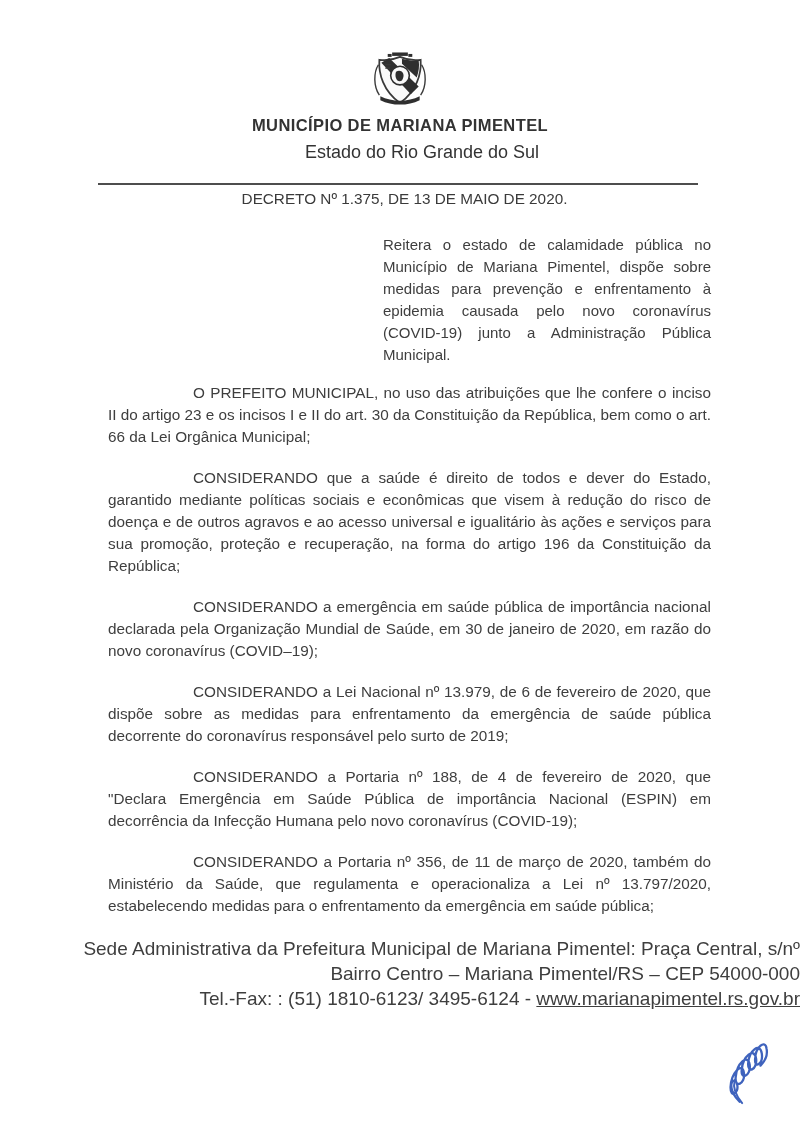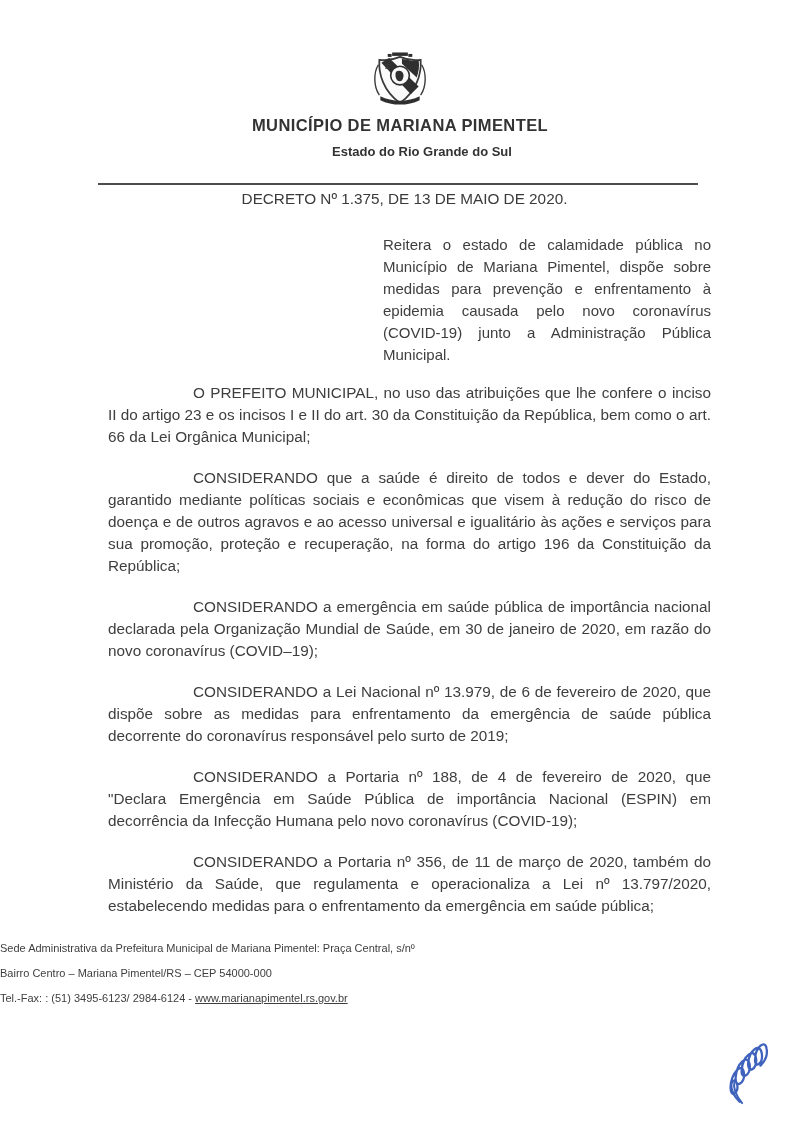--- a/index.html
+++ b/index.html
@@ -12,41 +12,41 @@
     color: #3e3e3e;
     overflow: hidden;
   }
   .header { text-align: center; padding-top: 7px; margin-top: 44px; }
   .crest { display: block; margin: 0 auto; width: 68px; height: 57px; }
   .muni {
     font-weight: bold; font-size: 16.5px; color: #333333;
     letter-spacing: 0.4px; margin-top: 7px; line-height: 20px;
   }
   .state {
-    font-weight: bold; font-size: 13px; color: #333333;
+    font-weight: normal; font-size: 18px; color: #333333;
     margin-top: 8px; line-height: 18px; padding-left: 44px;
   }
   .rule {
     width: 600px; margin: 22px 0 0 98px;
     border: 0; border-top: 2px solid #4d4d4d; height: 0;
   }
   .decree-title {
     margin: 4px 0 17px 98px; width: 613px;
     text-align: center; font-size: 15.3px; line-height: 19px; color: #3a3a3a;
   }
   .ementa {
     margin: 26px 0 0 383px; width: 328px;
     text-align: justify; font-size: 15px; line-height: 22px;
   }
   .body-block { margin: 16px 0 0 98px; width: 613px; }
   .body-block p {
     margin: 0 0 19px 10px; text-align: justify; text-indent: 85px;
     font-size: 15.3px; line-height: 22px;
   }
-  .footer { margin-top: 19px; text-align: left; font-size: 11px; line-height: 25px; }
+  .footer { margin-top: 19px; text-align: right; font-size: 19px; line-height: 25px; }
   .website { text-decoration: underline; color: inherit; cursor: pointer; }
   .signature { position: absolute; right: 6px; bottom: 8px; width: 86px; height: 88px; }
 </style>
 </head>
 <body>
 
 <div class="page">
 
   <div class="header">
     <svg class="crest" viewBox="0 0 68 58">
@@ -78,21 +78,21 @@
     <p>CONSIDERANDO que a saúde é direito de todos e dever do Estado, garantido mediante políticas sociais e econômicas que visem à redução do risco de doença e de outros agravos e ao acesso universal e igualitário às ações e serviços para sua promoção, proteção e recuperação, na forma do artigo 196 da Constituição da República;</p>
     <p>CONSIDERANDO a emergência em saúde pública de importância nacional declarada pela Organização Mundial de Saúde, em 30 de janeiro de 2020, em razão do novo coronavírus (COVID–19);</p>
     <p>CONSIDERANDO a Lei Nacional nº 13.979, de 6 de fevereiro de 2020, que dispõe sobre as medidas para enfrentamento da emergência de saúde pública decorrente do coronavírus responsável pelo surto de 2019;</p>
     <p>CONSIDERANDO a Portaria nº 188, de 4 de fevereiro de 2020, que "Declara Emergência em Saúde Pública de importância Nacional (ESPIN) em decorrência da Infecção Humana pelo novo coronavírus (COVID-19);</p>
     <p>CONSIDERANDO a Portaria nº 356, de 11 de março de 2020, também do Ministério da Saúde, que regulamenta e operacionaliza a Lei nº 13.797/2020, estabelecendo medidas para o enfrentamento da emergência em saúde pública;</p>
   </div>
 
   <div class="footer">
     <div>Sede Administrativa da Prefeitura Municipal de Mariana Pimentel: Praça Central, s/nº</div>
     <div>Bairro Centro – Mariana Pimentel/RS – CEP 54000-000</div>
-    <div><span>Tel.-Fax: : (51) 3495-6123/ 2984-6124 - </span><span class="website">www.marianapimentel.rs.gov.br</span></div>
+    <div><span>Tel.-Fax: : (51) 1810-6123/ 3495-6124 - </span><span class="website">www.marianapimentel.rs.gov.br</span></div>
   </div>
 
   <svg class="signature" viewBox="0 0 86 88">
     <g transform="rotate(-18 42 44)">
       <path d="M22 72 C12 52 26 44 25 55 C24 64 14 66 18 55 C23 42 37 34 35 46 C33 57 21 58 26 47 C31 35 45 28 43 40 C41 51 29 52 34 42 C39 30 53 24 51 36 C49 47 38 48 42 38 C47 26 60 21 58 33 C56 44 46 45 50 36 C54 25 66 20 64 30 C63 38 57 42 53 44" fill="none" stroke="#3f63bd" stroke-width="2.3" stroke-linecap="round"></path>
       <path d="M24 74 C20 64 20 56 24 50" fill="none" stroke="#3f63bd" stroke-width="2" stroke-linecap="round"></path>
     </g>
   </svg>
 
 </div>

